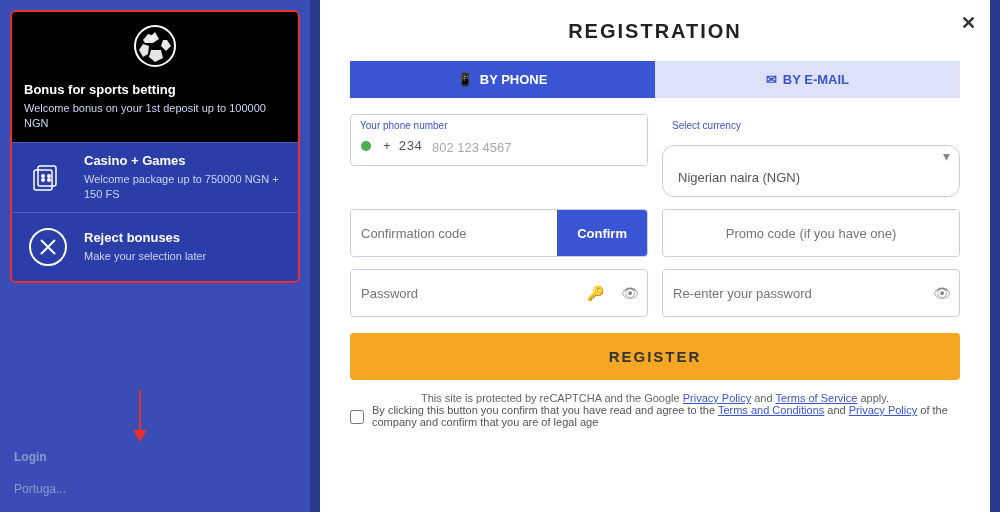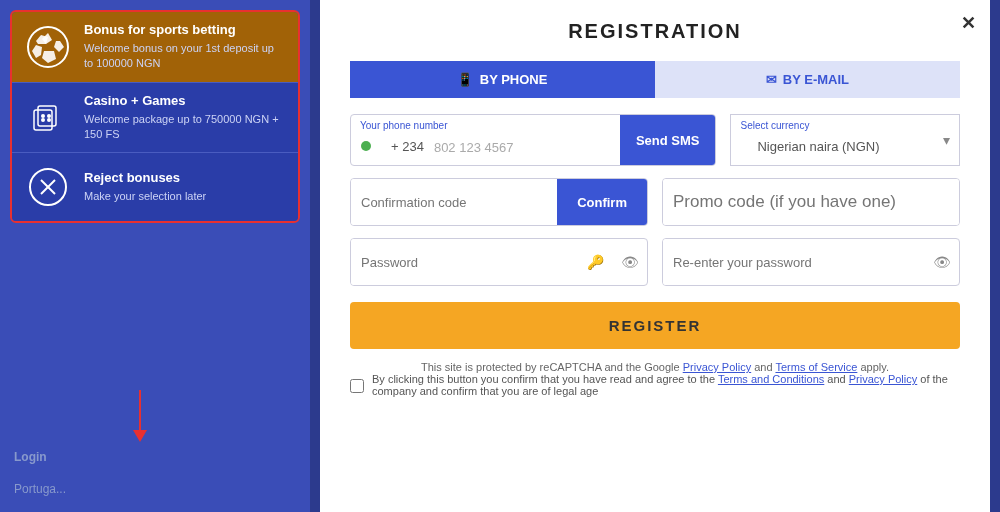--- a/index.html
+++ b/index.html
@@ -38,21 +38,22 @@
       background: #2a3da0;
       color: white;
       cursor: pointer;
     }
 
     .bonus-item:not(:last-child) {
       border-bottom: 1px solid #4a5cc0;
     }
 
     .bonus-item.active {
-      background: #a16207;
+      background: #000000;
+      flex-direction: column;
     }
 
     .bonus-icon {
       width: 48px;
       height: 48px;
       min-width: 48px;
       display: flex;
       align-items: center;
       justify-content: center;
     }
@@ -206,22 +207,23 @@
       color: #aaa;
       font-size: 13px;
     }
 
     .phone-prefix {
       padding: 18px 0 6px 10px;
       font-size: 13px;
       color: #555;
       display: flex;
       align-items: center;
-      gap: 20px;
+      gap: 12px;
       white-space: nowrap;
+      font-family: Liberation Mono, monospace;
     }
 
     .circle-green {
       width: 10px;
       height: 10px;
       border-radius: 50%;
       background: #4caf50;
       display: inline-block;
     }
 
@@ -233,30 +235,31 @@
       font-size: 13px;
       font-weight: bold;
       cursor: pointer;
       height: 100%;
       white-space: nowrap;
     }
 
     .select-currency {
       flex: 1;
       border: 1px solid #ccd;
-      border-radius: 0;
+      border-radius: 12px;
       height: 52px;
-      padding: 18px 30px 6px 26px;
+      padding: 18px 30px 6px 15px;
       font-size: 13px;
       color: #555;
       appearance: none;
       background: white;
       outline: none;
       cursor: pointer;
       width: 100%;
+      margin-top: 31px;
     }
 
     .select-wrapper {
       position: relative;
       flex: 1;
     }
 
     .select-wrapper::after {
       content: '▾';
       position: absolute;
@@ -306,23 +309,24 @@
       align-items: center;
       height: 48px;
       overflow: hidden;
     }
 
     .promo-input-wrapper input {
       flex: 1;
       border: none;
       outline: none;
       padding: 0 10px;
-      font-size: 17px;
+      font-size: 13px;
       color: #a16207;
       height: 100%;
+      text-align: center;
     }
 
     
     .password-input-wrapper {
       border: 1px solid #ccd;
       border-radius: 4px;
       display: flex;
       align-items: center;
       height: 48px;
       overflow: hidden;
@@ -483,21 +487,20 @@
     
     <div class="form-row">
       <div class="form-group">
         <span class="form-label">Your phone number</span>
         <div class="input-wrapper">
           <div class="phone-prefix">
             <span class="circle-green"></span>
             <span>+ 234</span>
           </div>
           <input type="text" placeholder="802 123 4567" style="">
-          <button class="send-sms-btn">Send SMS</button>
         </div>
       </div>
       <div class="select-wrapper">
         <span class="form-label" style="left:10px; top:6px; font-size:10px; color:#3a55d4; position:absolute; z-index:1;">Select currency</span>
         <select class="select-currency">
           <option>Nigerian naira (NGN)</option>
         </select>
       </div>
     </div>
 

